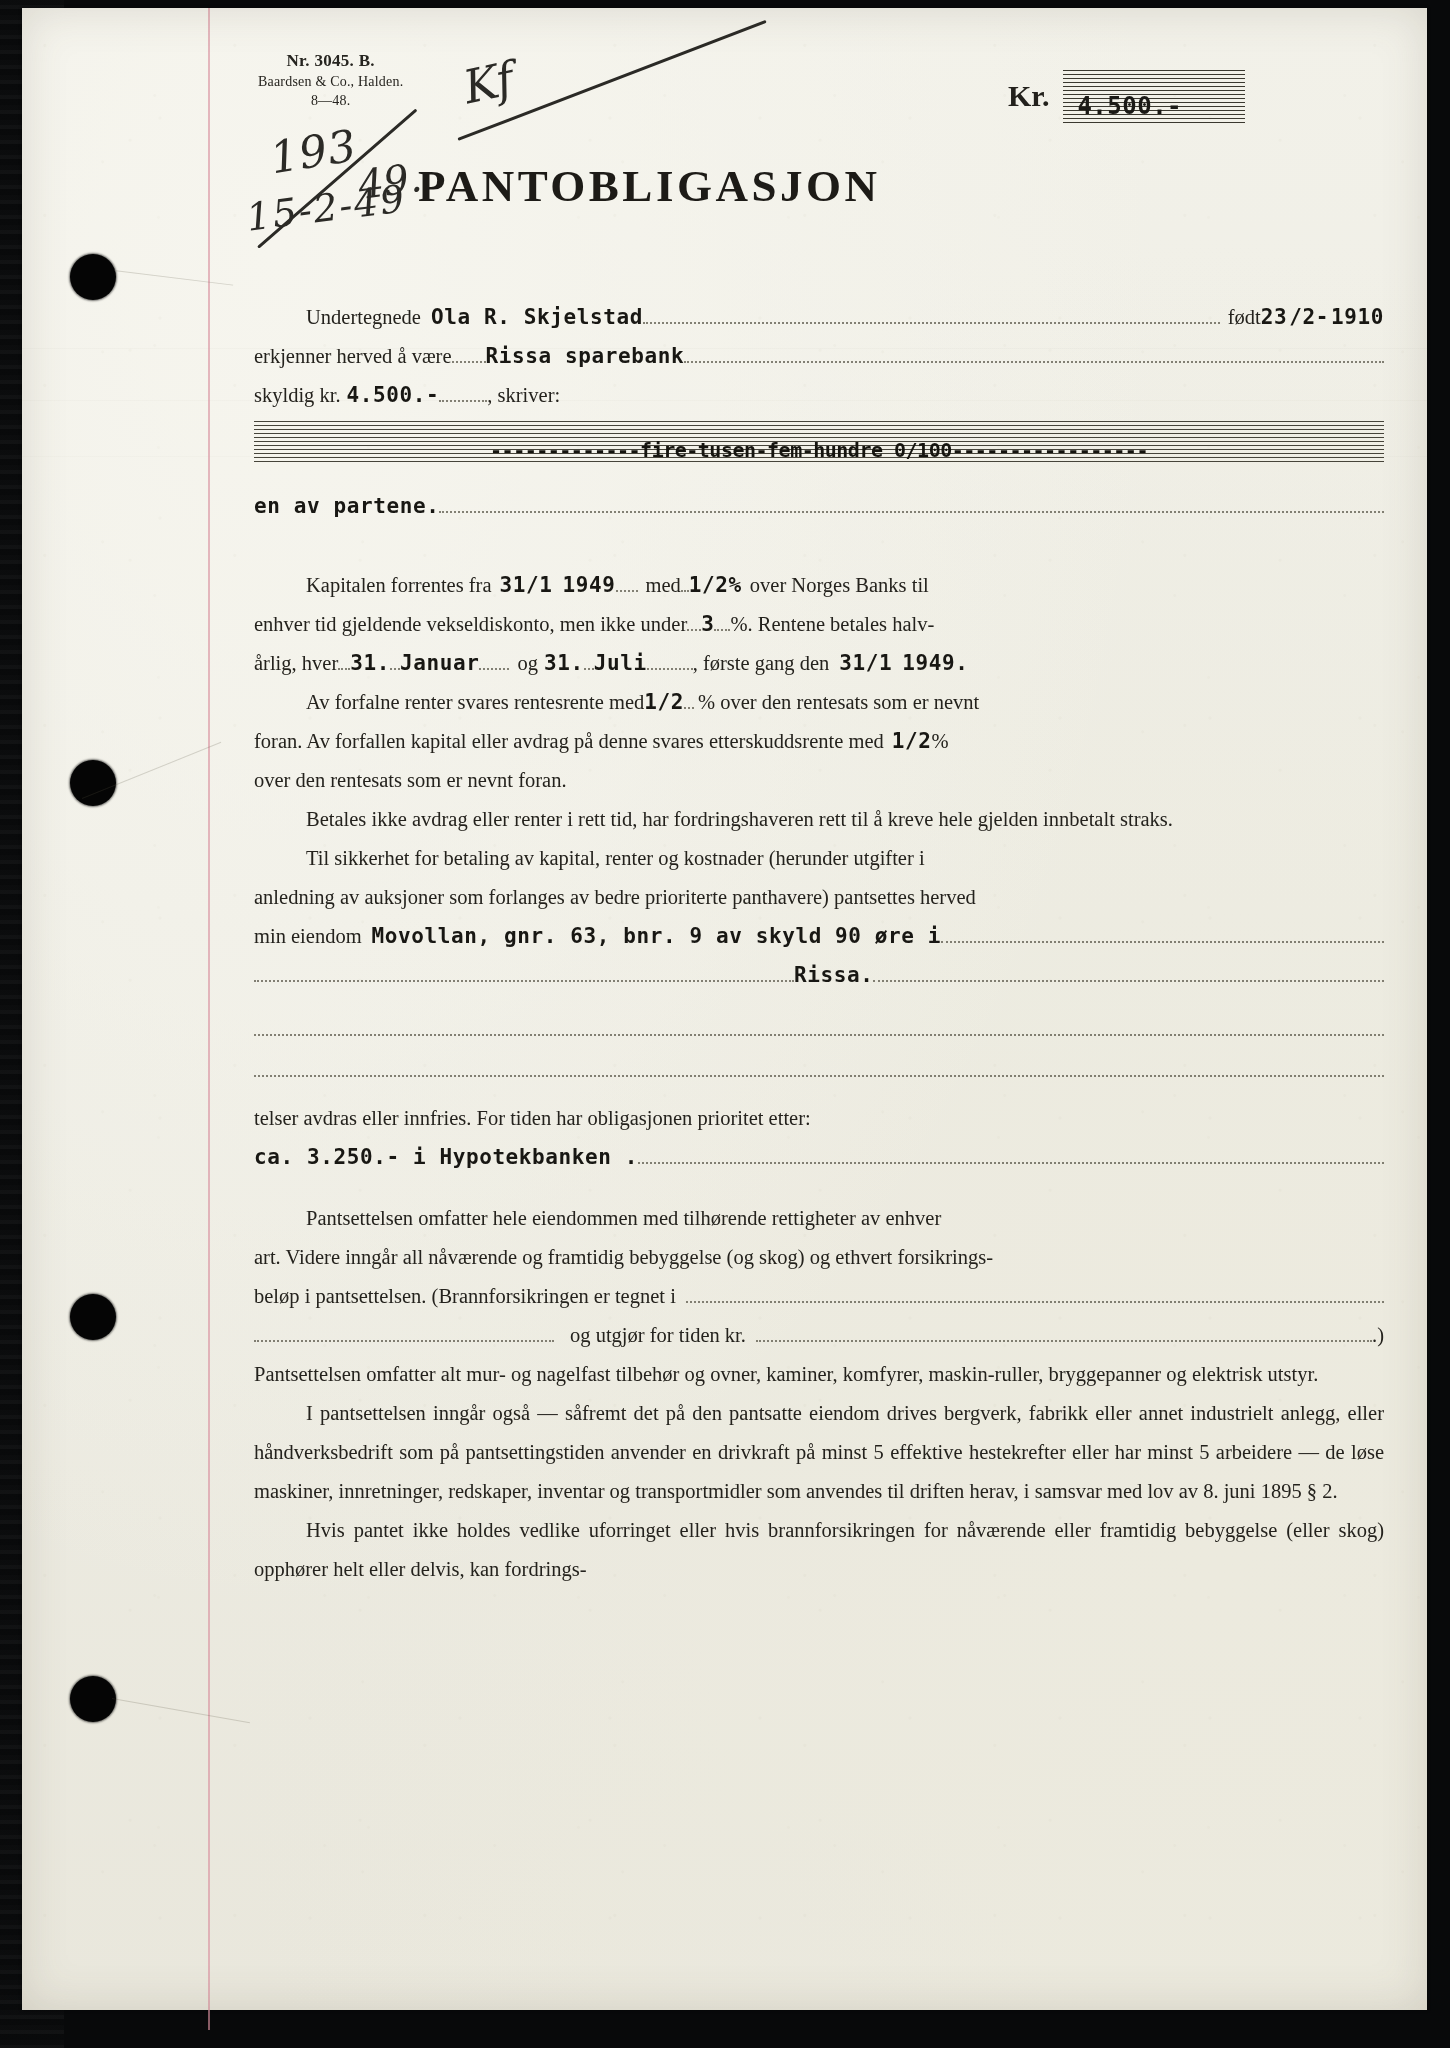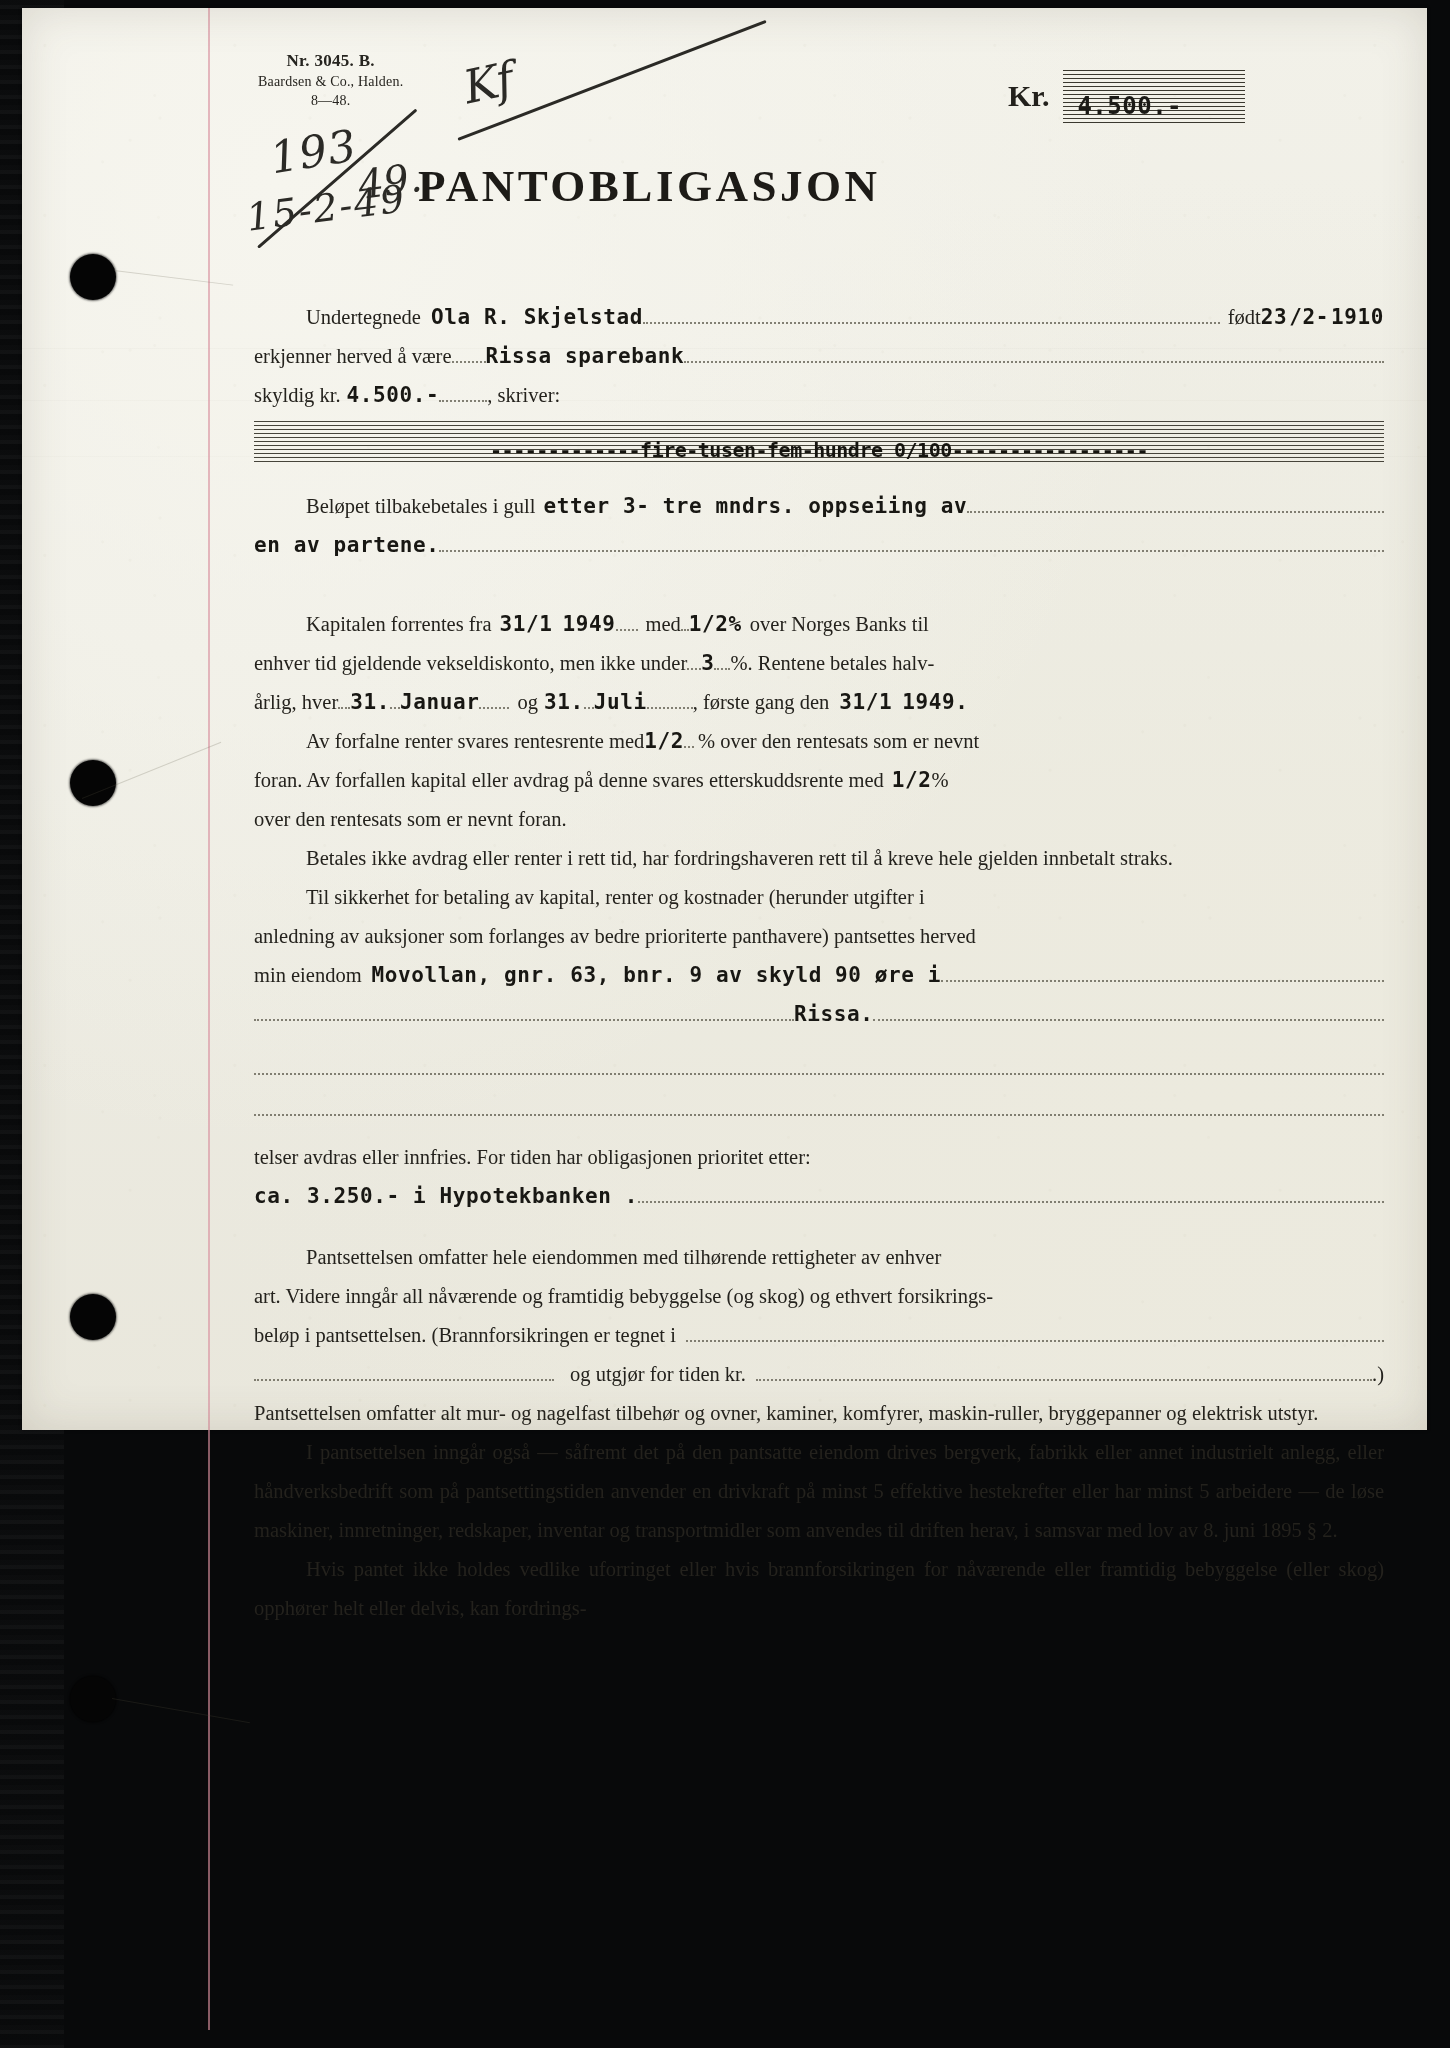--- a/index.html
+++ b/index.html
@@ -34,21 +34,21 @@
     );
     opacity: .85;
   }
 
   
   #paper {
     position: absolute;
     left: 22px;
     top: 8px;
     width: 1405px;
-    height: 1422px;
+    height: 2002px;
     background: #efeee6;
     background-image:
       radial-gradient(ellipse at 18% 12%, #f6f5ee 0%, rgba(246,245,238,0) 55%),
       radial-gradient(ellipse at 85% 78%, #eceade 0%, rgba(236,234,222,0) 60%),
       linear-gradient(to bottom, #f2f1e9 0%, #eeede4 45%, #e9e7dc 100%);
     box-shadow: 0 0 3px rgba(0,0,0,.5);
   }
   
   #grain {
     position: absolute; inset: 0;
@@ -370,27 +370,20 @@
           <span class="dots" style="width:48px;"></span>
           <span>, skriver:</span>
         </div>
 
         <div id="amount-band">
           <div class="amt-text">-------------fire-tusen-fem-hundre 0/100-----------------</div>
         </div>
 
         <div class="gap-m"></div>
 
-        <div class="frow">
-          <span style="display:inline-block;width:52px;"></span>
-          <span>Beløpet tilbakebetales i gull</span>
-          <span style="width:8px;"></span>
-          <span class="tw-lg">etter 3- tre mndrs. oppseiing av</span>
-          <span class="dots lead"></span>
-        </div>
         <div class="frow">
           <span class="tw-lg">en av partene.</span>
           <span class="dots lead"></span>
         </div>
 
         <div class="gap-l"></div>
 
         <div class="frow">
           <span style="display:inline-block;width:52px;"></span>
           <span>Kapitalen forrentes fra</span>

